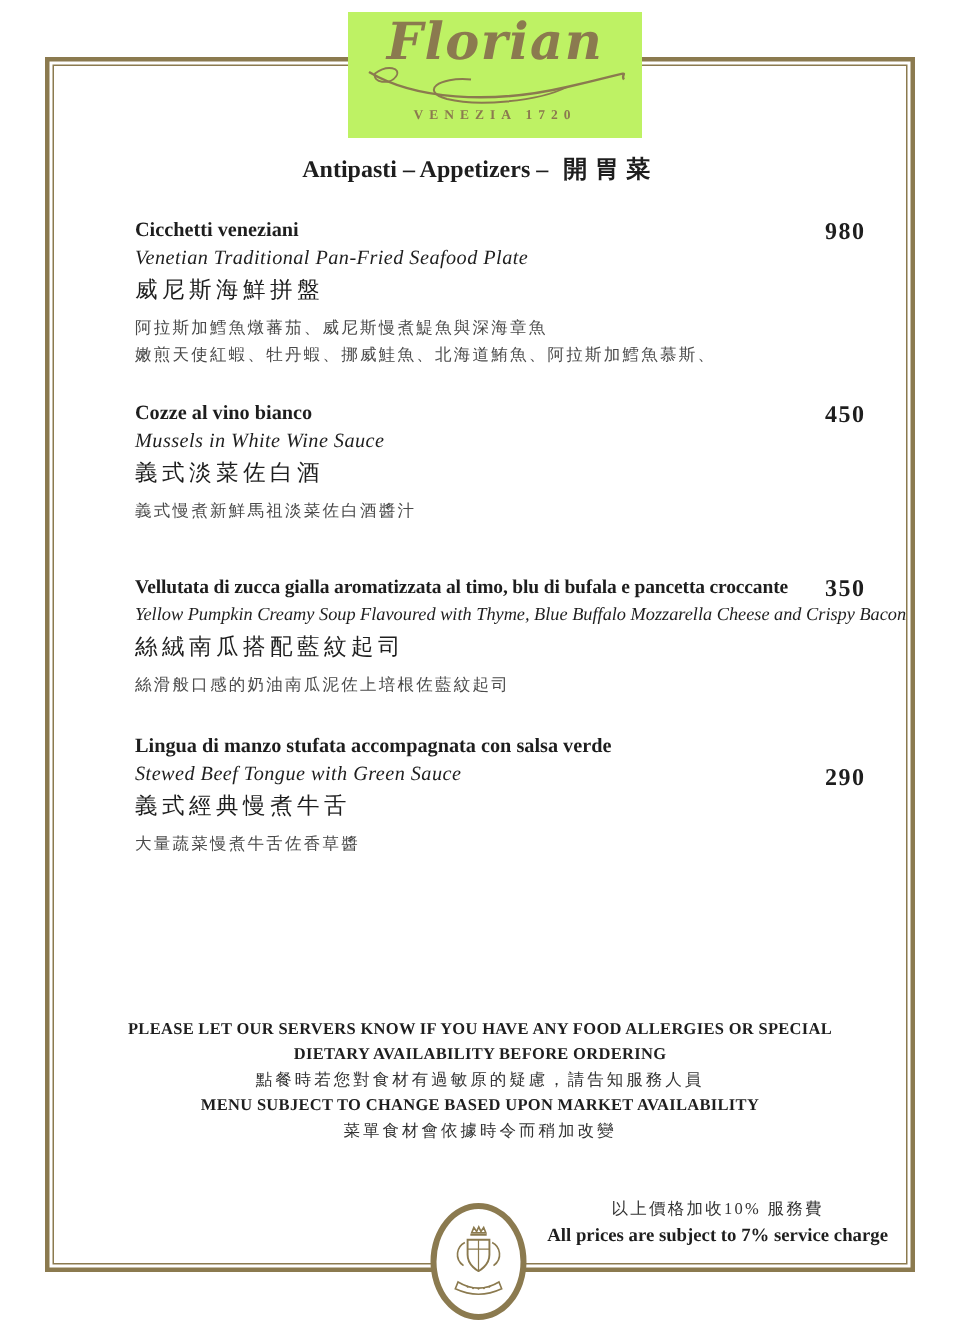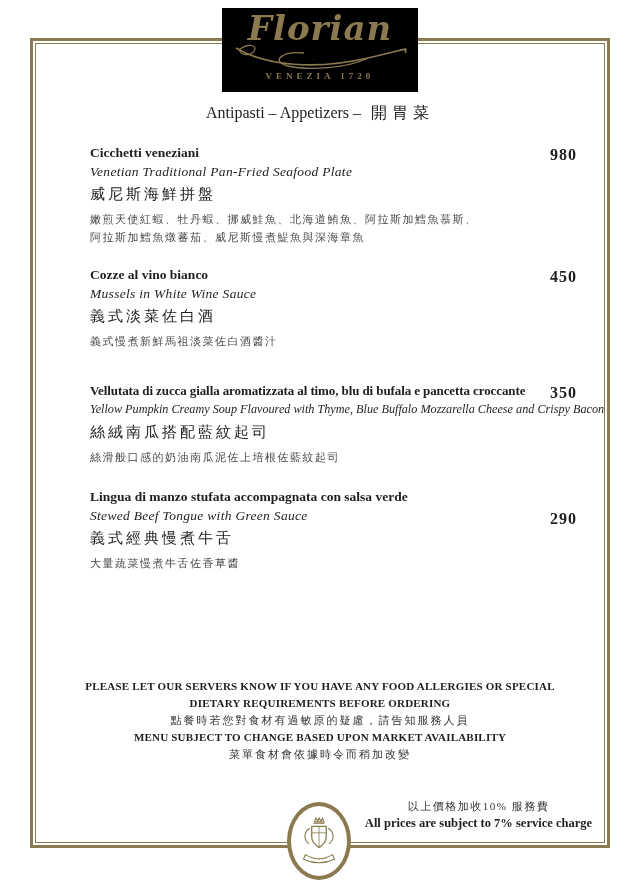--- a/index.html
+++ b/index.html
@@ -9,37 +9,37 @@
     overflow:hidden;
   }
   
   .frame{
     position:absolute;left:30px;top:38px;width:574px;height:804px;
     border:3px solid #8b7a4f;z-index:0;
   }
   .frame-inner{position:absolute;inset:2px;border:1px solid #8b7a4f;}
   
   .logo{
-    position:absolute;left:222px;top:8px;width:196px;height:84px;
-    background:#000000;z-index:2;text-align:center;
+    position:absolute;left:232px;top:8px;width:196px;height:84px;
+    background:#bef264;z-index:2;text-align:center;
   }
   .brand-name{
     font-style:italic;font-weight:bold;font-size:34px;line-height:36px;
     color:#8b7a4f;letter-spacing:1px;display:block;margin-top:2px;
     font-family:"DejaVu Serif","Liberation Serif",serif;
   }
   .flourish{display:block;margin:-6px auto 0 auto;}
   .brand-sub{
     display:block;font-size:9px;letter-spacing:4px;color:#8b7a4f;
     font-weight:bold;margin-top:1px;
   }
   
   .heading{
     position:absolute;left:0;top:103px;width:100%;text-align:center;
-    font-weight:normal;font-size:16px;z-index:1;
+    font-weight:bold;font-size:16px;z-index:1;
   }
   .heading .zh{letter-spacing:5px;margin-left:6px;}
   
   .item{position:absolute;left:90px;width:487px;z-index:1;}
   .item-name{font-weight:bold;font-size:13.5px;line-height:18px;white-space:nowrap;}
   .item.long .item-name{font-size:13px;letter-spacing:-0.1px;}
   .item-en{font-style:italic;font-size:13.5px;line-height:19px;letter-spacing:0.3px;white-space:nowrap;}
   .item.long .item-en{font-size:12.2px;letter-spacing:0;}
   .item-zh{font-size:15px;line-height:23px;letter-spacing:3px;margin-top:2px;}
   .item-desc{font-size:11px;line-height:18px;letter-spacing:1.5px;color:#4a4a4a;margin-top:4px;}
@@ -82,22 +82,22 @@
 <div class="heading">
   <span>Antipasti – Appetizers –</span>
   <span class="zh">開胃菜</span>
 </div>
 
 <div class="item" id="item-1">
   <div class="item-name">Cicchetti veneziani</div>
   <div class="item-en">Venetian Traditional Pan-Fried Seafood Plate</div>
   <div class="item-zh">威尼斯海鮮拼盤</div>
   <div class="item-desc">
+    <span>阿拉斯加鱈魚燉蕃茄、威尼斯慢煮鯷魚與深海章魚</span>
     <span>嫩煎天使紅蝦、牡丹蝦、挪威鮭魚、北海道鮪魚、阿拉斯加鱈魚慕斯、</span>
-    <span>阿拉斯加鱈魚燉蕃茄、威尼斯慢煮鯷魚與深海章魚</span>
   </div>
   <div class="price">980</div>
 </div>
 
 <div class="item" id="item-2">
   <div class="item-name">Cozze al vino bianco</div>
   <div class="item-en">Mussels in White Wine Sauce</div>
   <div class="item-zh">義式淡菜佐白酒</div>
   <div class="item-desc">
     <span>義式慢煮新鮮馬祖淡菜佐白酒醬汁</span>
@@ -120,21 +120,21 @@
   <div class="item-en">Stewed Beef Tongue with Green Sauce</div>
   <div class="item-zh">義式經典慢煮牛舌</div>
   <div class="item-desc">
     <span>大量蔬菜慢煮牛舌佐香草醬</span>
   </div>
   <div class="price low">290</div>
 </div>
 
 <div class="notices">
   <div class="notice-en">PLEASE LET OUR SERVERS KNOW IF YOU HAVE ANY FOOD ALLERGIES OR SPECIAL</div>
-  <div class="notice-en">DIETARY REQUIREMENTS BEFORE ORDERING</div>
+  <div class="notice-en">DIETARY AVAILABILITY BEFORE ORDERING</div>
   <div class="notice-zh">點餐時若您對食材有過敏原的疑慮，請告知服務人員</div>
   <div class="notice-en">MENU SUBJECT TO CHANGE BASED UPON MARKET AVAILABILITY</div>
   <div class="notice-zh">菜單食材會依據時令而稍加改變</div>
 </div>
 
 <div class="service-note">
   <div class="service-zh">以上價格加收10% 服務費</div>
   <div class="service-en">All prices are subject to 7% service charge</div>
 </div>
 

